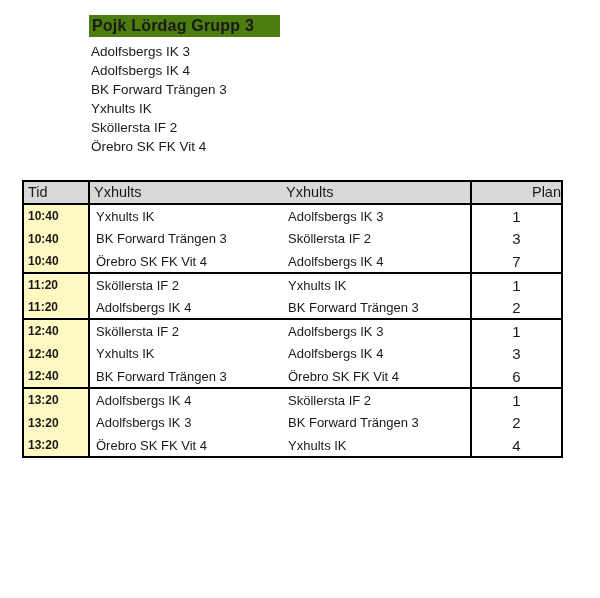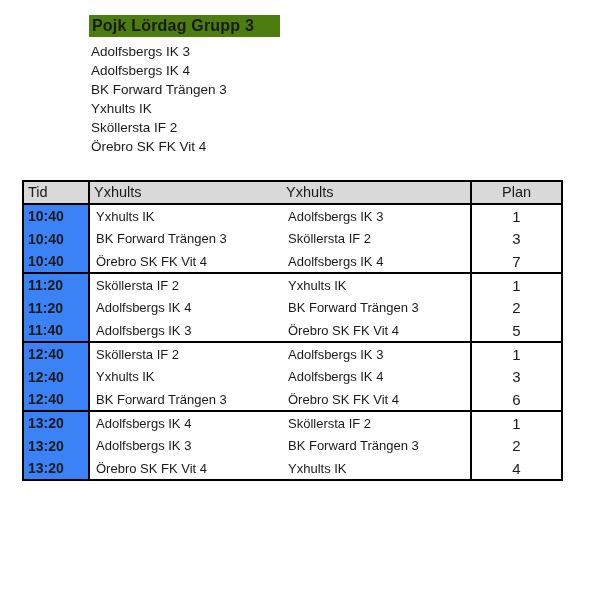--- a/index.html
+++ b/index.html
@@ -51,34 +51,34 @@
   thead th {
     background: #d9d9d9;
     font-weight: normal;
     font-size: 14.5px;
     text-align: left;
     height: 23px;
     padding: 0 0 1px 4px;
     border-bottom: 2px solid #000;
     vertical-align: middle;
   }
-  thead th.h-plan { text-align: center; padding-left: 0; }
+  thead th.h-plan { text-align: right; padding-left: 0; }
 
   tbody { border-bottom: 2px solid #000; }
   tbody:last-child { border-bottom: none; padding-left: 12px; }
 
   td {
     height: 23px;
     vertical-align: middle;
     padding: 0 0 0 4px;
   }
   td.tid {
-    background: #3b82f6;
+    background: #fef9c3;
     font-weight: bold;
-    font-size: 14px;
+    font-size: 12px;
   }
   td.home, td.away { font-size: 13px; padding-left: 6px; }
   td.plan {
     text-align: center;
     font-size: 15px;
     padding-left: 0;
   }
 
   
   th.h-tid, td.tid { border-right: 2px solid #000; }
@@ -143,26 +143,20 @@
         <td class="home">Sköllersta IF 2</td>
         <td class="away">Yxhults IK</td>
         <td class="plan">1</td>
       </tr>
       <tr>
         <td class="tid">11:20</td>
         <td class="home">Adolfsbergs IK 4</td>
         <td class="away">BK Forward Trängen 3</td>
         <td class="plan">2</td>
       </tr>
-      <tr>
-        <td class="tid">11:40</td>
-        <td class="home">Adolfsbergs IK 3</td>
-        <td class="away">Örebro SK FK Vit 4</td>
-        <td class="plan">5</td>
-      </tr>
     </tbody>
 
     <tbody>
       <tr>
         <td class="tid">12:40</td>
         <td class="home">Sköllersta IF 2</td>
         <td class="away">Adolfsbergs IK 3</td>
         <td class="plan">1</td>
       </tr>
       <tr>

